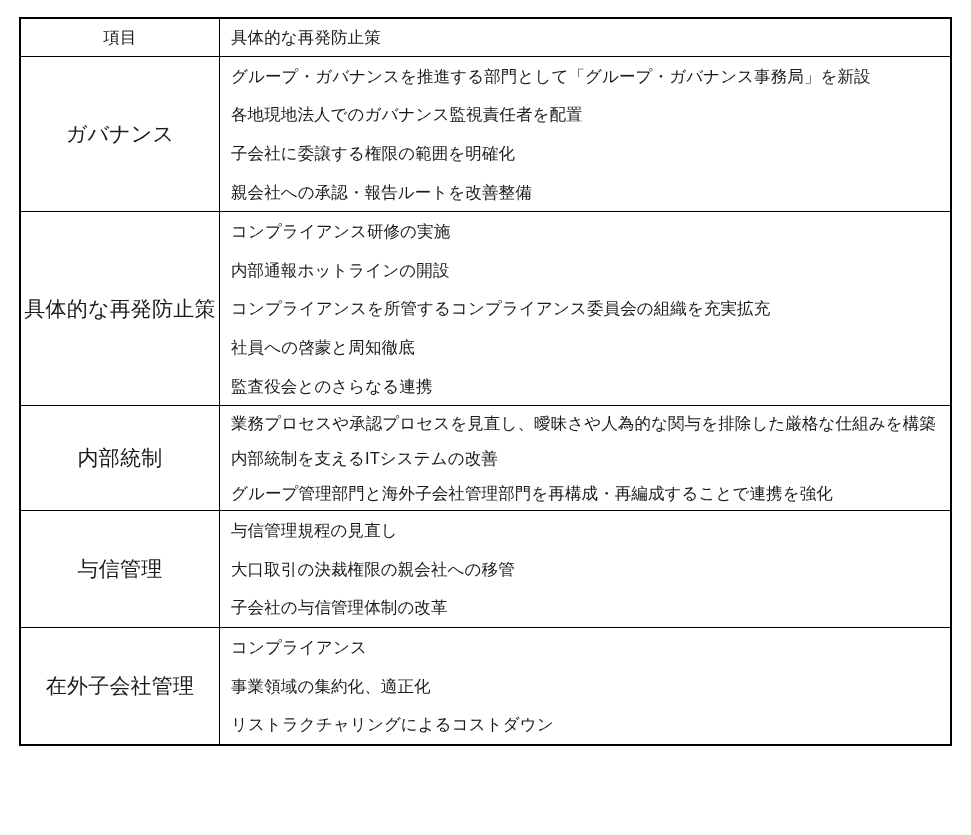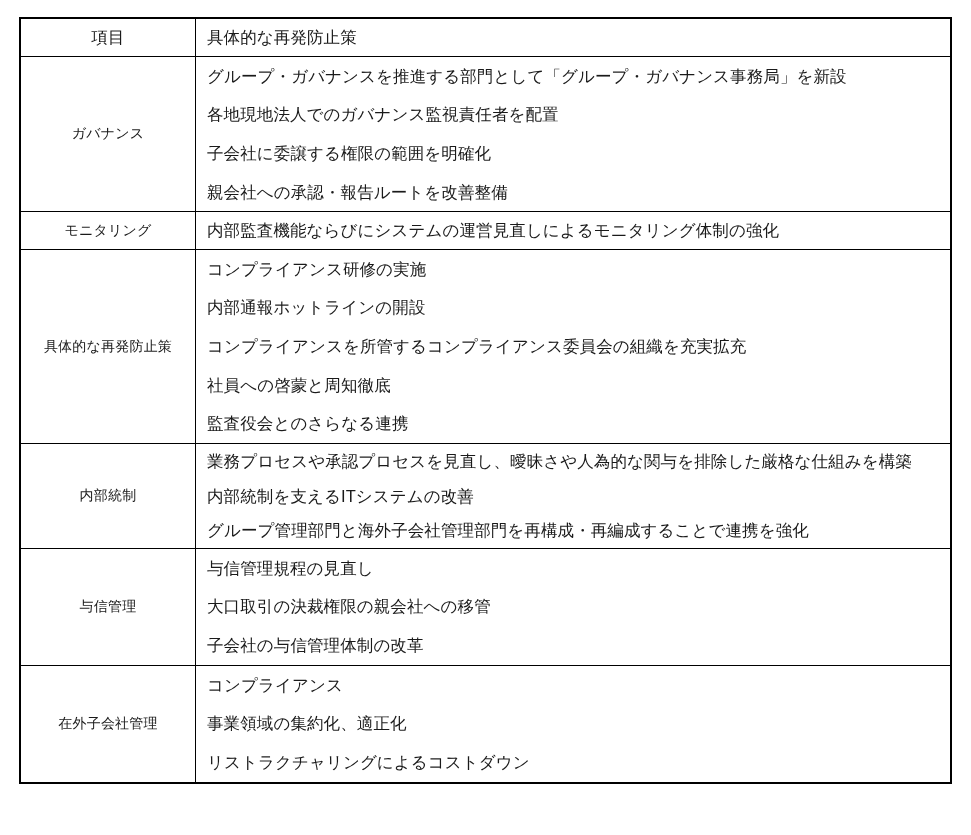--- a/index.html
+++ b/index.html
@@ -28,21 +28,21 @@
     border: 2px solid #000000;
   }
   table.measures td {
     border: 1px solid #000000;
     vertical-align: middle;
     padding: 0;
   }
   td.cat {
     width: 166px;
     text-align: center;
-    font-size: 14px;
+    font-size: 21px;
     line-height: 1.35;
     padding: 4px 4px;
     letter-spacing: 0.2px;
   }
   td.items {
     padding: 0;
   }
   .item-list {
     display: block;
   }
@@ -55,21 +55,21 @@
   }
   
   tr.header td.cat,
   tr.header td.items .item {
     font-size: 16.5px;
   }
   tr.header td.items .item {
     padding: 7px 8px 7px 11px;
   }
   tr.header td.cat {
-    padding: 7px 4px;
+    padding: 7px 16px;
     text-align: center;
   }
   
   tr.single td.items .item {
     padding: 8px 4px 8px 11px;
   }
   
   tr.dense td.items .item {
     padding: 7px 8px 7px 11px;
   }
@@ -94,28 +94,20 @@
         <td class="items">
           <div class="item-list">
             <div class="item">グループ・ガバナンスを推進する部門として「グループ・ガバナンス事務局」を新設</div>
             <div class="item">各地現地法人でのガバナンス監視責任者を配置</div>
             <div class="item">子会社に委譲する権限の範囲を明確化</div>
             <div class="item">親会社への承認・報告ルートを改善整備</div>
           </div>
         </td>
       </tr>
 
-      <tr class="single">
-        <td class="cat">モニタリング</td>
-        <td class="items">
-          <div class="item-list">
-            <div class="item">内部監査機能ならびにシステムの運営見直しによるモニタリング体制の強化</div>
-          </div>
-        </td>
-      </tr>
 
       <tr>
         <td class="cat">具体的な再発防止策</td>
         <td class="items">
           <div class="item-list">
             <div class="item">コンプライアンス研修の実施</div>
             <div class="item">内部通報ホットラインの開設</div>
             <div class="item">コンプライアンスを所管するコンプライアンス委員会の組織を充実拡充</div>
             <div class="item">社員への啓蒙と周知徹底</div>
             <div class="item">監査役会とのさらなる連携</div>

